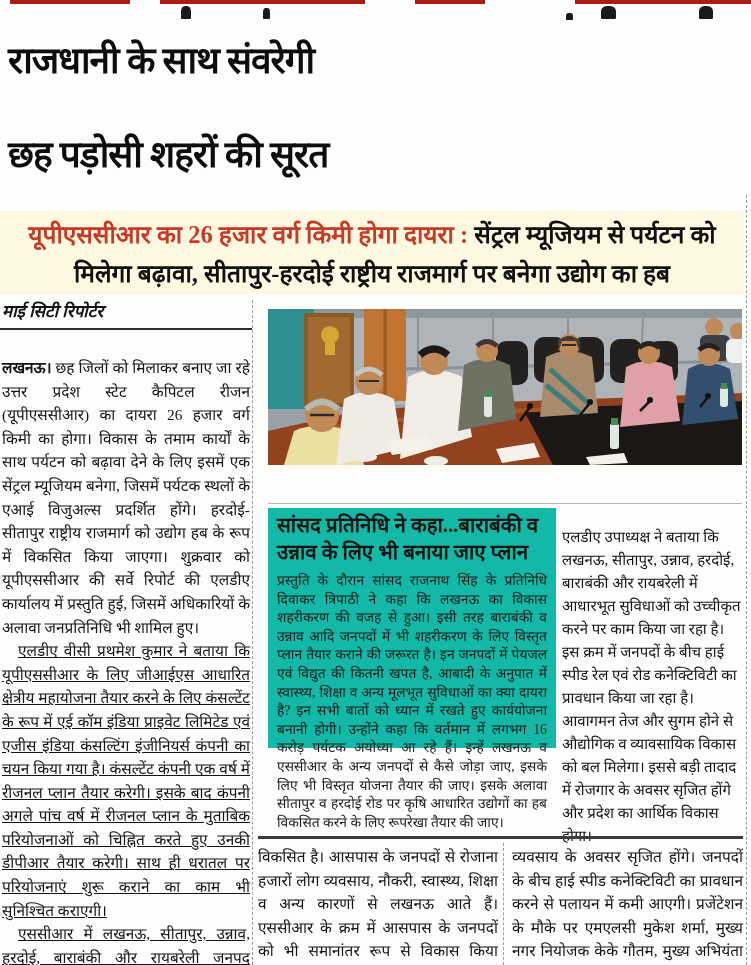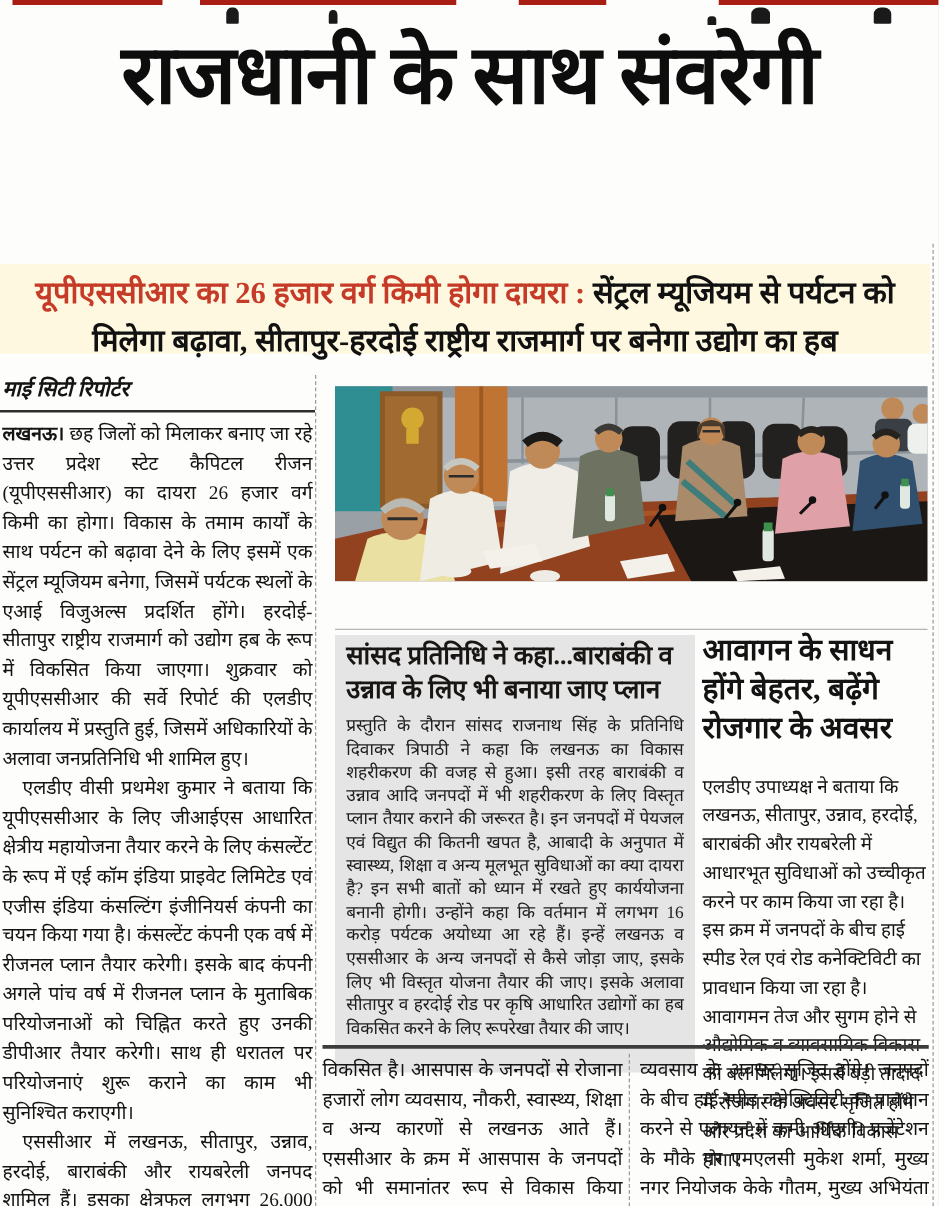--- a/index.html
+++ b/index.html
@@ -3,42 +3,42 @@
 <meta charset="utf-8">
 <style>
   html,body{margin:0;padding:0;background:#e8e8e4;}
   .page{position:relative;width:751px;height:965px;background:#fdfdfb;overflow:hidden;
         font-family:"Liberation Serif","DejaVu Serif",serif;color:#141414;}
   
   .crop{position:absolute;top:0;height:4px;background:#a81e15;}
   .frag{position:absolute;background:#1a1a1a;border-radius:40% 40% 10% 10%;}
   
   .headline{position:absolute;top:14px;left:8px;right:8px;
-            font-weight:700;font-size:66px;line-height:94px;letter-spacing:-1px;color:#0d0d0d;text-align:center;}
-  
-  .subhead{position:absolute;top:211px;left:0;right:7px;height:72px;background:#fdf8df;
+            font-weight:700;font-size:37px;line-height:94px;letter-spacing:-1px;color:#0d0d0d;}
+  
+  .subhead{position:absolute;top:211px;left:0;right:7px;height:84px;background:#fdf8df;
            font-weight:700;font-size:24.5px;line-height:39px;text-align:center;padding-top:4px;
            box-sizing:border-box;color:#111;}
   .subhead .red{color:#c63b28;}
   .byline{position:absolute;top:299px;left:2px;font-weight:700;font-size:17px;font-style:italic;}
   .rule{position:absolute;background:#2e2e2e;}
   .thin-rule{position:absolute;background:#b5b5b5;}
   
   .bodytext{font-size:15.4px;line-height:23.6px;text-align:justify;}
-  .leftcol{position:absolute;top:336px;left:2px;width:248px;bottom:0;}
+  .leftcol{position:absolute;top:356px;left:2px;width:248px;bottom:0;}
   .leftcol p{margin:0;}
-  .leftcol p + p{text-indent:16px;}
+  .leftcol p + p{text-indent:16px;text-decoration:underline;}
   .dateline{font-weight:700;}
   
   .photo{position:absolute;left:268px;top:309px;width:474px;height:156px;background:#9aa1a6;}
   .caption{position:absolute;left:268px;top:470px;width:474px;font-size:16px;line-height:21px;}
   .caption .cap-main{font-weight:700;}
   .caption .cap-credit{font-weight:700;font-size:12.5px;color:#3d3d3d;}
   
-  .boxart{position:absolute;left:268px;top:508px;width:288px;height:350px;background:#e5e5e5;
+  .boxart{position:absolute;left:268px;top:508px;width:288px;height:240px;background:#14b8a6;
           box-sizing:border-box;padding:4px 9px;}
   .boxart h2{margin:0;font-size:20.5px;line-height:27px;font-weight:700;color:#181512;}
   .boxart .boxbody{margin-top:6px;font-size:13.8px;line-height:18.6px;text-align:justify;color:#1c1c1c;}
   
   .sideart{position:absolute;left:562px;top:506px;width:181px;}
   .sideart h2{margin:0;font-size:24px;line-height:31px;font-weight:700;color:#131313;}
   .sideart .sidebody{margin-top:20px;font-size:15px;line-height:23px;text-align:left;}
   
   .cont2{position:absolute;left:258px;top:845px;width:240px;}
   .cont3{position:absolute;left:512px;top:845px;width:231px;}
@@ -55,20 +55,21 @@
   <div class="crop" style="left:415px;width:70px;"></div>
   <div class="crop" style="left:575px;width:176px;"></div>
   <div class="frag" style="left:181px;top:6px;width:10px;height:13px;"></div>
   <div class="frag" style="left:263px;top:8px;width:7px;height:11px;"></div>
   <div class="frag" style="left:566px;top:13px;width:7px;height:7px;"></div>
   <div class="frag" style="left:601px;top:6px;width:15px;height:13px;"></div>
   <div class="frag" style="left:699px;top:6px;width:14px;height:13px;"></div>
 
   <div class="headline">
     <div>राजधानी के साथ संवरेगी</div>
+    <div>छह पड़ोसी शहरों की सूरत</div>
   </div>
 
   <div class="subhead">
     <span class="red">यूपीएससीआर का 26 हजार वर्ग किमी होगा दायरा :</span><span> सेंट्रल म्यूजियम से पर्यटन को मिलेगा बढ़ावा, सीतापुर-हरदोई राष्ट्रीय राजमार्ग पर बनेगा उद्योग का हब</span>
   </div>
 
   <div class="byline">माई सिटी रिपोर्टर</div>
   <div class="rule" style="top:328px;left:0;width:252px;height:1.5px;"></div>
 
   <div class="leftcol bodytext">
@@ -176,21 +177,20 @@
   </div>
 
   <div class="thin-rule" style="top:503px;left:268px;width:474px;height:1px;"></div>
 
   <div class="boxart">
     <h2>सांसद प्रतिनिधि ने कहा...बाराबंकी व उन्नाव के लिए भी बनाया जाए प्लान</h2>
     <div class="boxbody">प्रस्तुति के दौरान सांसद राजनाथ सिंह के प्रतिनिधि दिवाकर त्रिपाठी ने कहा कि लखनऊ का विकास शहरीकरण की वजह से हुआ। इसी तरह बाराबंकी व उन्नाव आदि जनपदों में भी शहरीकरण के लिए विस्तृत प्लान तैयार कराने की जरूरत है। इन जनपदों में पेयजल एवं विद्युत की कितनी खपत है, आबादी के अनुपात में स्वास्थ्य, शिक्षा व अन्य मूलभूत सुविधाओं का क्या दायरा है? इन सभी बातों को ध्यान में रखते हुए कार्ययोजना बनानी होगी। उन्होंने कहा कि वर्तमान में लगभग 16 करोड़ पर्यटक अयोध्या आ रहे हैं। इन्हें लखनऊ व एससीआर के अन्य जनपदों से कैसे जोड़ा जाए, इसके लिए भी विस्तृत योजना तैयार की जाए। इसके अलावा सीतापुर व हरदोई रोड पर कृषि आधारित उद्योगों का हब विकसित करने के लिए रूपरेखा तैयार की जाए।</div>
   </div>
 
   <div class="sideart">
-    <h2>आवागन के साधन होंगे बेहतर, बढ़ेंगे रोजगार के अवसर</h2>
     <div class="sidebody">एलडीए उपाध्यक्ष ने बताया कि लखनऊ, सीतापुर, उन्नाव, हरदोई, बाराबंकी और रायबरेली में आधारभूत सुविधाओं को उच्चीकृत करने पर काम किया जा रहा है। इस क्रम में जनपदों के बीच हाई स्पीड रेल एवं रोड कनेक्टिविटी का प्रावधान किया जा रहा है। आवागमन तेज और सुगम होने से औद्योगिक व व्यावसायिक विकास को बल मिलेगा। इससे बड़ी तादाद में रोजगार के अवसर सृजित होंगे और प्रदेश का आर्थिक विकास होगा।</div>
   </div>
 
   <div class="rule" style="top:836px;left:258px;width:485px;height:2.5px;background:#3c3c3c;"></div>
 
   <div class="cont2 bodytext">विकसित है। आसपास के जनपदों से रोजाना हजारों लोग व्यवसाय, नौकरी, स्वास्थ्य, शिक्षा व अन्य कारणों से लखनऊ आते हैं। एससीआर के क्रम में आसपास के जनपदों को भी समानांतर रूप से विकास किया जाएगा। इससे निवेश बढ़ेगा, रोजगार व</div>
   <div class="cont3 bodytext">व्यवसाय के अवसर सृजित होंगे। जनपदों के बीच हाई स्पीड कनेक्टिविटी का प्रावधान करने से पलायन में कमी आएगी। प्रजेंटेशन के मौके पर एमएलसी मुकेश शर्मा, मुख्य नगर नियोजक केके गौतम, मुख्य अभियंता नवनीत शर्मा प्रमुख रूप से मौजूद थे।</div>
 
   <div class="vdash" style="left:252px;top:300px;bottom:0;"></div>
   <div class="vdash" style="left:503px;top:843px;bottom:0;"></div>

